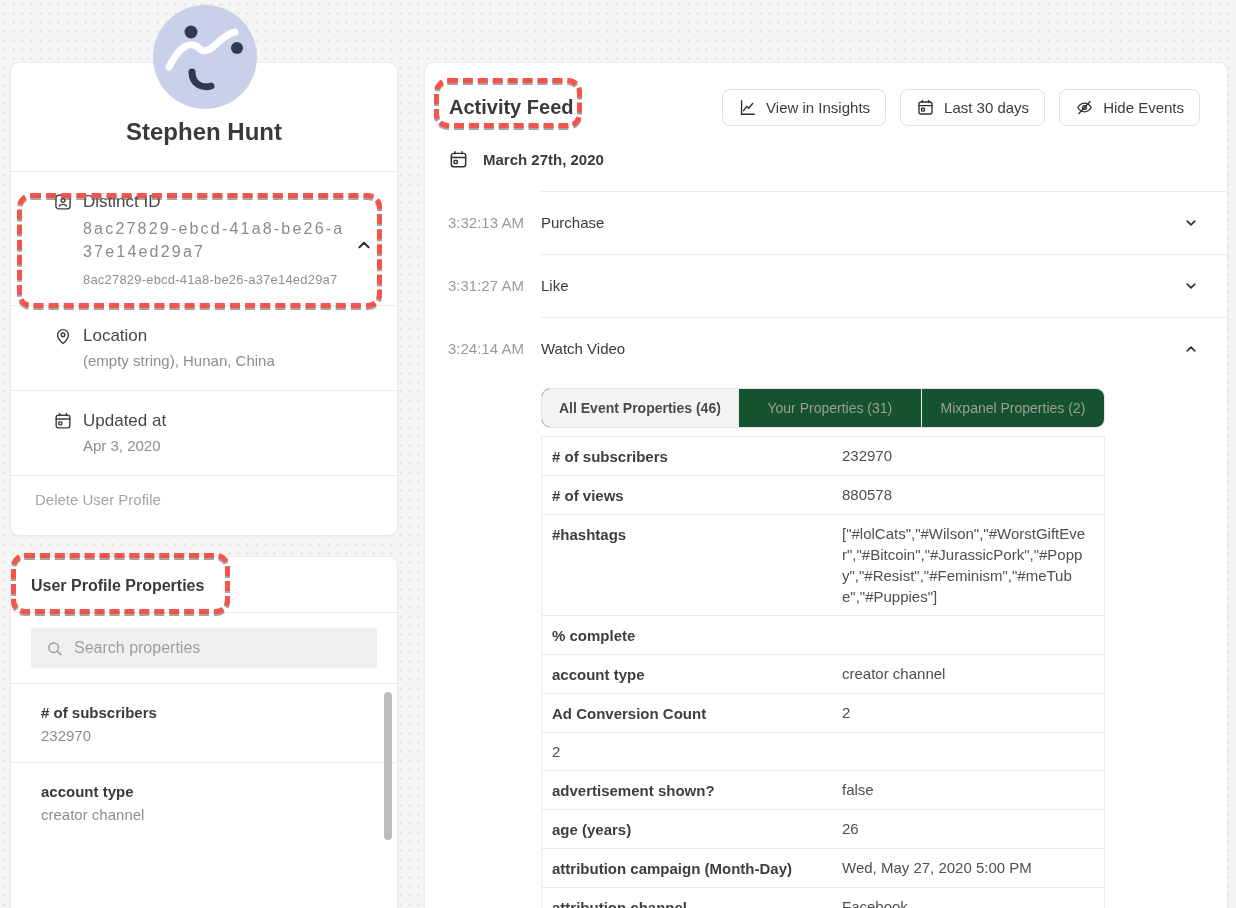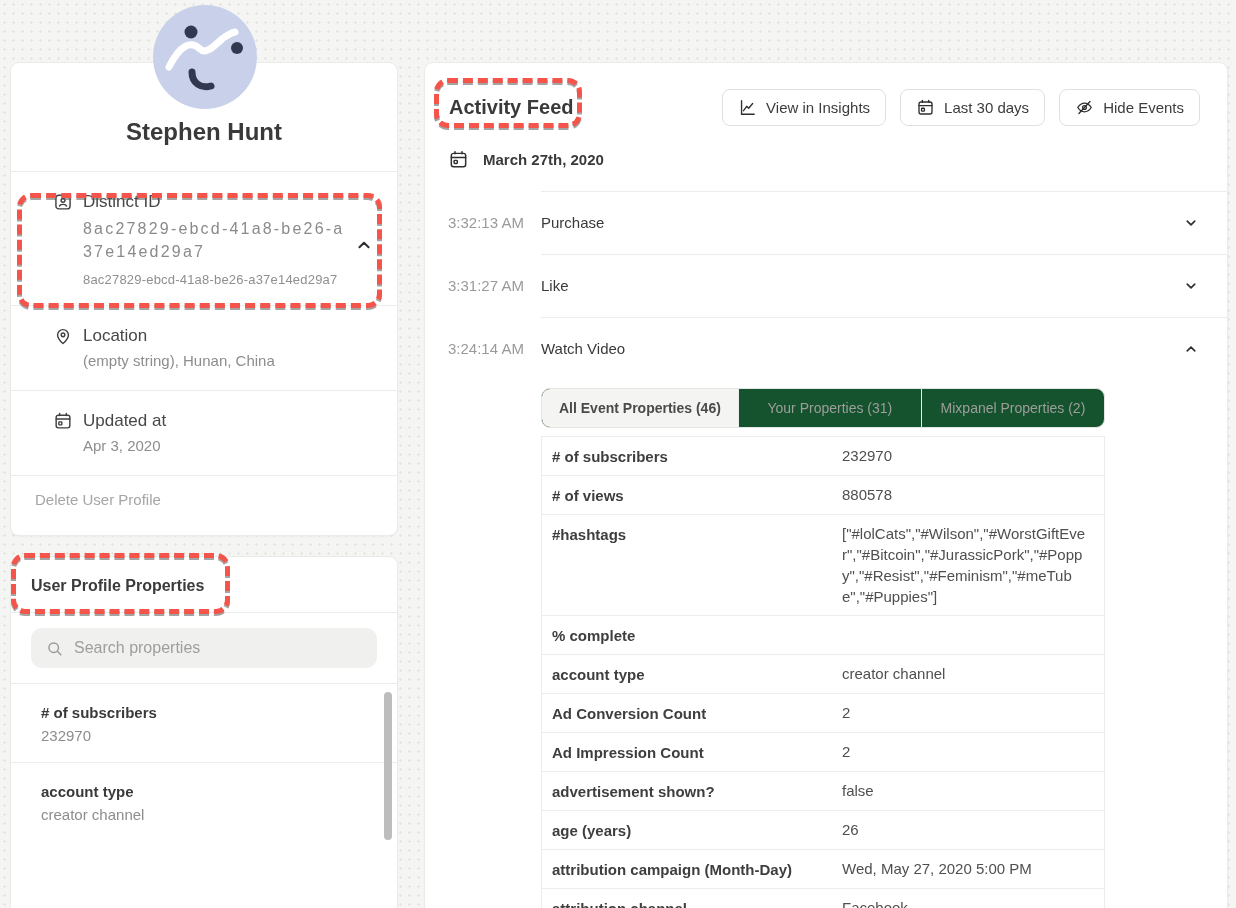--- a/index.html
+++ b/index.html
@@ -34,21 +34,21 @@
   .did-value { font-size:16px; color:#8a8a8a; letter-spacing:2.2px; line-height:23px; margin-top:4px;
                width:272px; word-break:break-all; }
   .did-sub { font-size:13px; color:#8f8f8f; margin-top:9px; letter-spacing:0.2px; }
   .collapse-btn { position:absolute; right:22px; top:62px; width:22px; height:22px; background:none; border:none; cursor:pointer; color:#2f2f2f; }
   .delete-row { border-top:1px solid #ececea; padding:15px 24px; font-size:15px; color:#a5a5a5; cursor:pointer; }
 
   
   .props-card { left:10px; top:556px; width:388px; height:380px; }
   .props-title { padding:20px 20px 17px 20px; font-size:16px; font-weight:700; color:#3a3a3a; }
   .props-search-row { border-top:1px solid #ececea; padding:15px 20px; }
-  .search-box { display:flex; align-items:center; gap:10px; background:#f0f0ee; border-radius:11px; height:40px; padding:0 14px;justify-content:center; }
+  .search-box { display:flex; align-items:center; gap:10px; background:#f0f0ee; border-radius:2px; height:40px; padding:0 14px;justify-content:center; }
   .search-box svg { width:19px; height:19px; color:#9a9a9a; flex:none; }
   .search-box input { border:none; outline:none; background:transparent; font-size:16px; color:#3c3c3c; width:100%;
                       font-family:"Liberation Sans","DejaVu Sans",sans-serif; }
   .search-box input::placeholder { color:#9e9e9e; }
   .props-list { border-top:1px solid #ececea; position:relative; }
   .create-new { display:flex; align-items:center; gap:11px; padding:19px 30px 12px; font-size:15px; color:#9c9c9c; cursor:pointer; }
   .create-new svg { width:16px; height:16px; color:#9c9c9c; }
   .prop-item { padding:18px 30px 16px; }
   .prop-item + .prop-item { border-top:1px solid #ececea; }
   .prop-item .pname { font-size:15px; font-weight:700; color:#3a3a3a; line-height:21px; }
@@ -287,21 +287,20 @@
           </div>
           <div class="prow">
             <div class="rname">account type</div>
             <div class="rvalue">creator channel</div>
           </div>
           <div class="prow">
             <div class="rname">Ad Conversion Count</div>
             <div class="rvalue">2</div>
           </div>
           <div class="prow">
-            <div class="rname">Ad Impression Count</div>
             <div class="rvalue">2</div>
           </div>
           <div class="prow">
             <div class="rname">advertisement shown?</div>
             <div class="rvalue">false</div>
           </div>
           <div class="prow">
             <div class="rname">age (years)</div>
             <div class="rvalue">26</div>
           </div>

